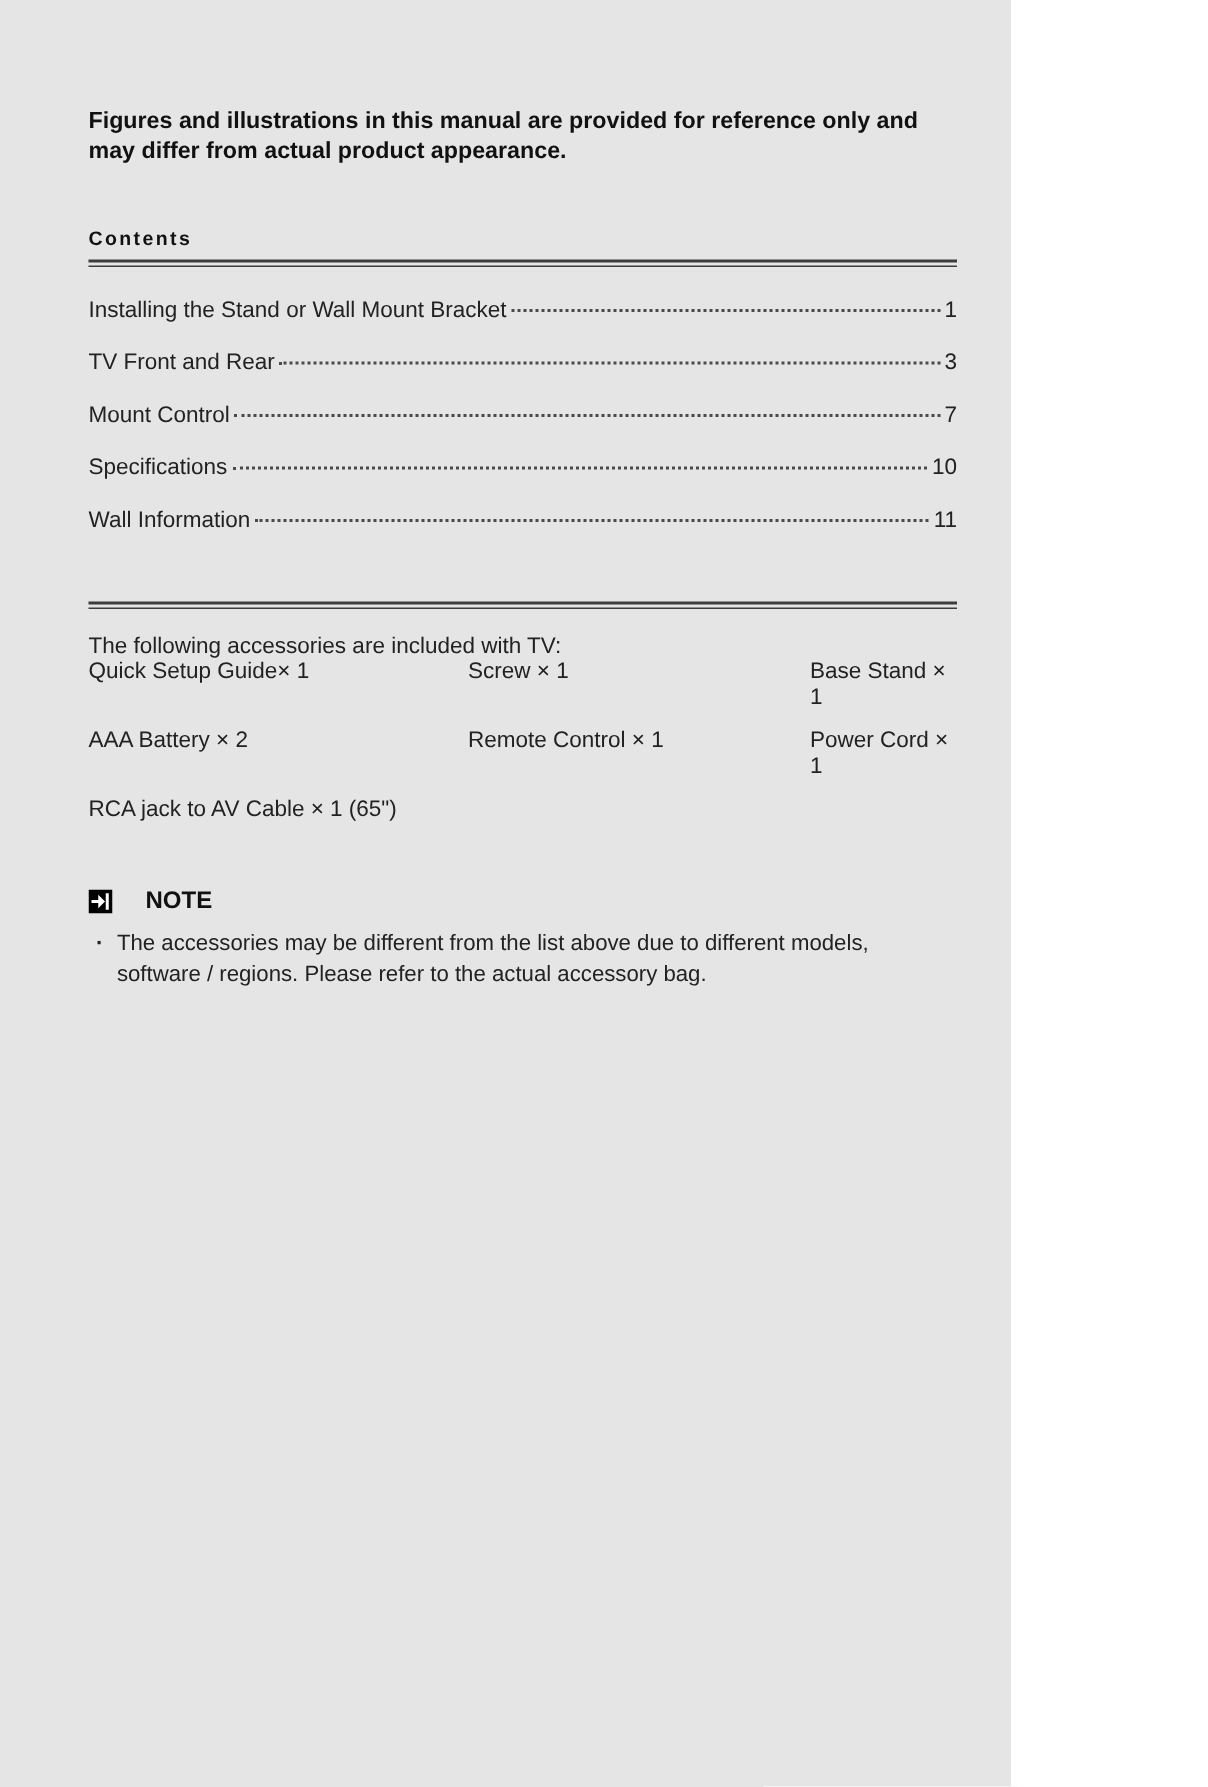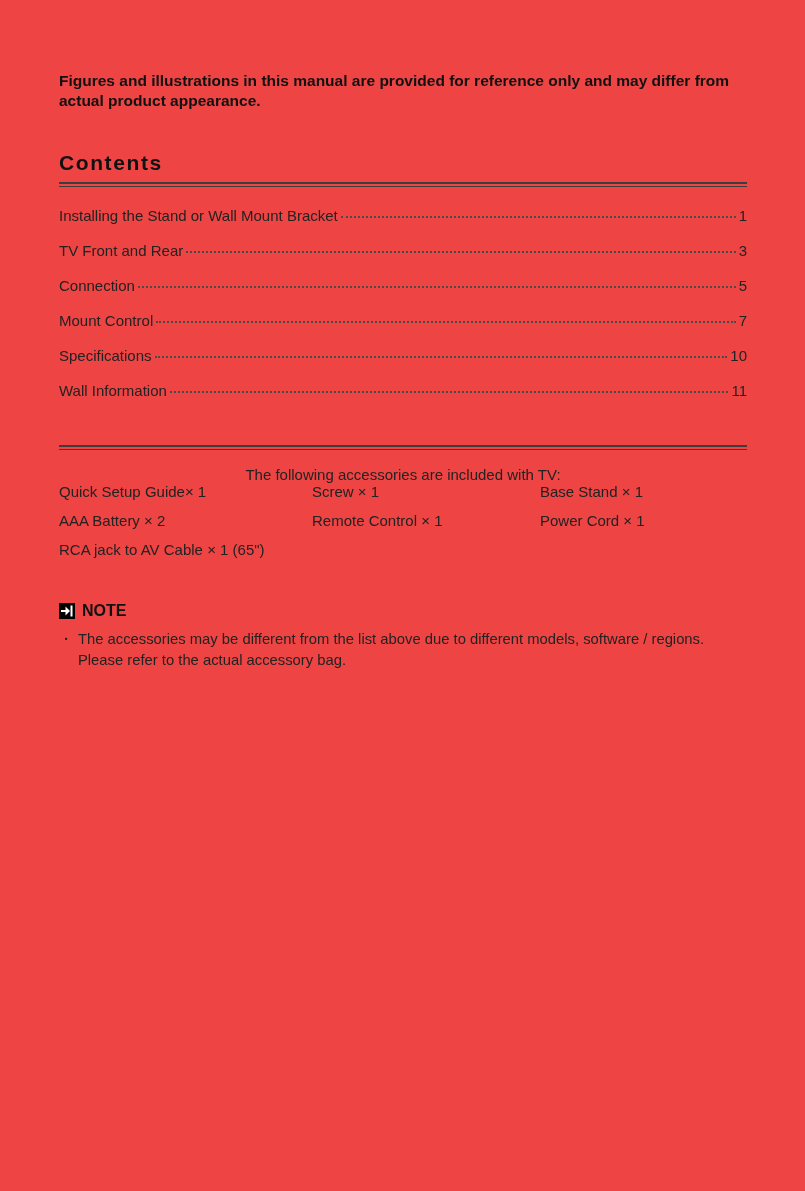--- a/index.html
+++ b/index.html
@@ -5,36 +5,36 @@
   * { margin: 0; padding: 0; box-sizing: border-box; }
   html, body { background: #ffffff; }
   body {
     width: 805px;
     height: 1191px;
     font-family: "Liberation Sans", sans-serif;
     color: #1c1c1c;
     overflow: hidden;
   }
   .page {
-    width: 805px;
+    width: 674px;
     height: 1191px;
-    padding: 71px 58px 0 59px;
-    background: #ef4444;
+    padding: 71px 36px 0 59px;
+    background: #e5e5e5;
   }
   .disclaimer {
     font-weight: 700;
     font-size: 15.5px;
     line-height: 1.3;
     color: #111;
   }
   .disclaimer-2 { margin-top: 12px; }
 
   .section { margin-top: 0; }
   .section-title {
-    font-size: 21px;
+    font-size: 13px;
     font-weight: 700;
     letter-spacing: 1.6px;
     color: #111;
   }
   .contents-title-wrap { margin-top: 40px; }
   .accessories-title-wrap { margin-top: 46px; }
   .rule {
     margin-top: 7px;
     height: 5px;
     border-top: 2px solid #3d3d3d;
@@ -51,35 +51,35 @@
   }
   .toc-label { white-space: nowrap; }
   .toc-leader {
     flex: 1;
     border-bottom: 2px dotted #4a4a4a;
     margin: 0 3px;
     transform: translateY(-3px);
   }
   .toc-page { white-space: nowrap; }
 
-  .acc-intro { margin-top: 16px; font-size: 15px; color: #222; text-align: center; }
+  .acc-intro { margin-top: 16px; font-size: 15px; color: #222; }
   .acc-grid {
     display: grid;
     grid-template-columns: 253px 228px 1fr;
     row-gap: 12px;
     font-size: 15px;
     color: #222;
   }
   .acc-cell-wide { grid-column: 1 / -1; }
 
   .note-header {
     margin-top: 44px;
     display: flex;
     align-items: center;
-    gap: 7px;
+    gap: 22px;
   }
   .note-icon {
     width: 16px;
     height: 16px;
     display: inline-block;
     line-height: 0;
   }
   .note-title {
     font-weight: 700;
     font-size: 16px;
@@ -114,25 +114,20 @@
     <ul class="toc">
       <li class="toc-item">
         <span class="toc-label">Installing the Stand or Wall Mount Bracket</span>
         <span class="toc-leader"></span>
         <span class="toc-page">1</span>
       </li>
       <li class="toc-item">
         <span class="toc-label">TV Front and Rear</span>
         <span class="toc-leader"></span>
         <span class="toc-page">3</span>
-      </li>
-      <li class="toc-item">
-        <span class="toc-label">Connection</span>
-        <span class="toc-leader"></span>
-        <span class="toc-page">5</span>
       </li>
       <li class="toc-item">
         <span class="toc-label">Mount Control</span>
         <span class="toc-leader"></span>
         <span class="toc-page">7</span>
       </li>
       <li class="toc-item">
         <span class="toc-label">Specifications</span>
         <span class="toc-leader"></span>
         <span class="toc-page">10</span>

